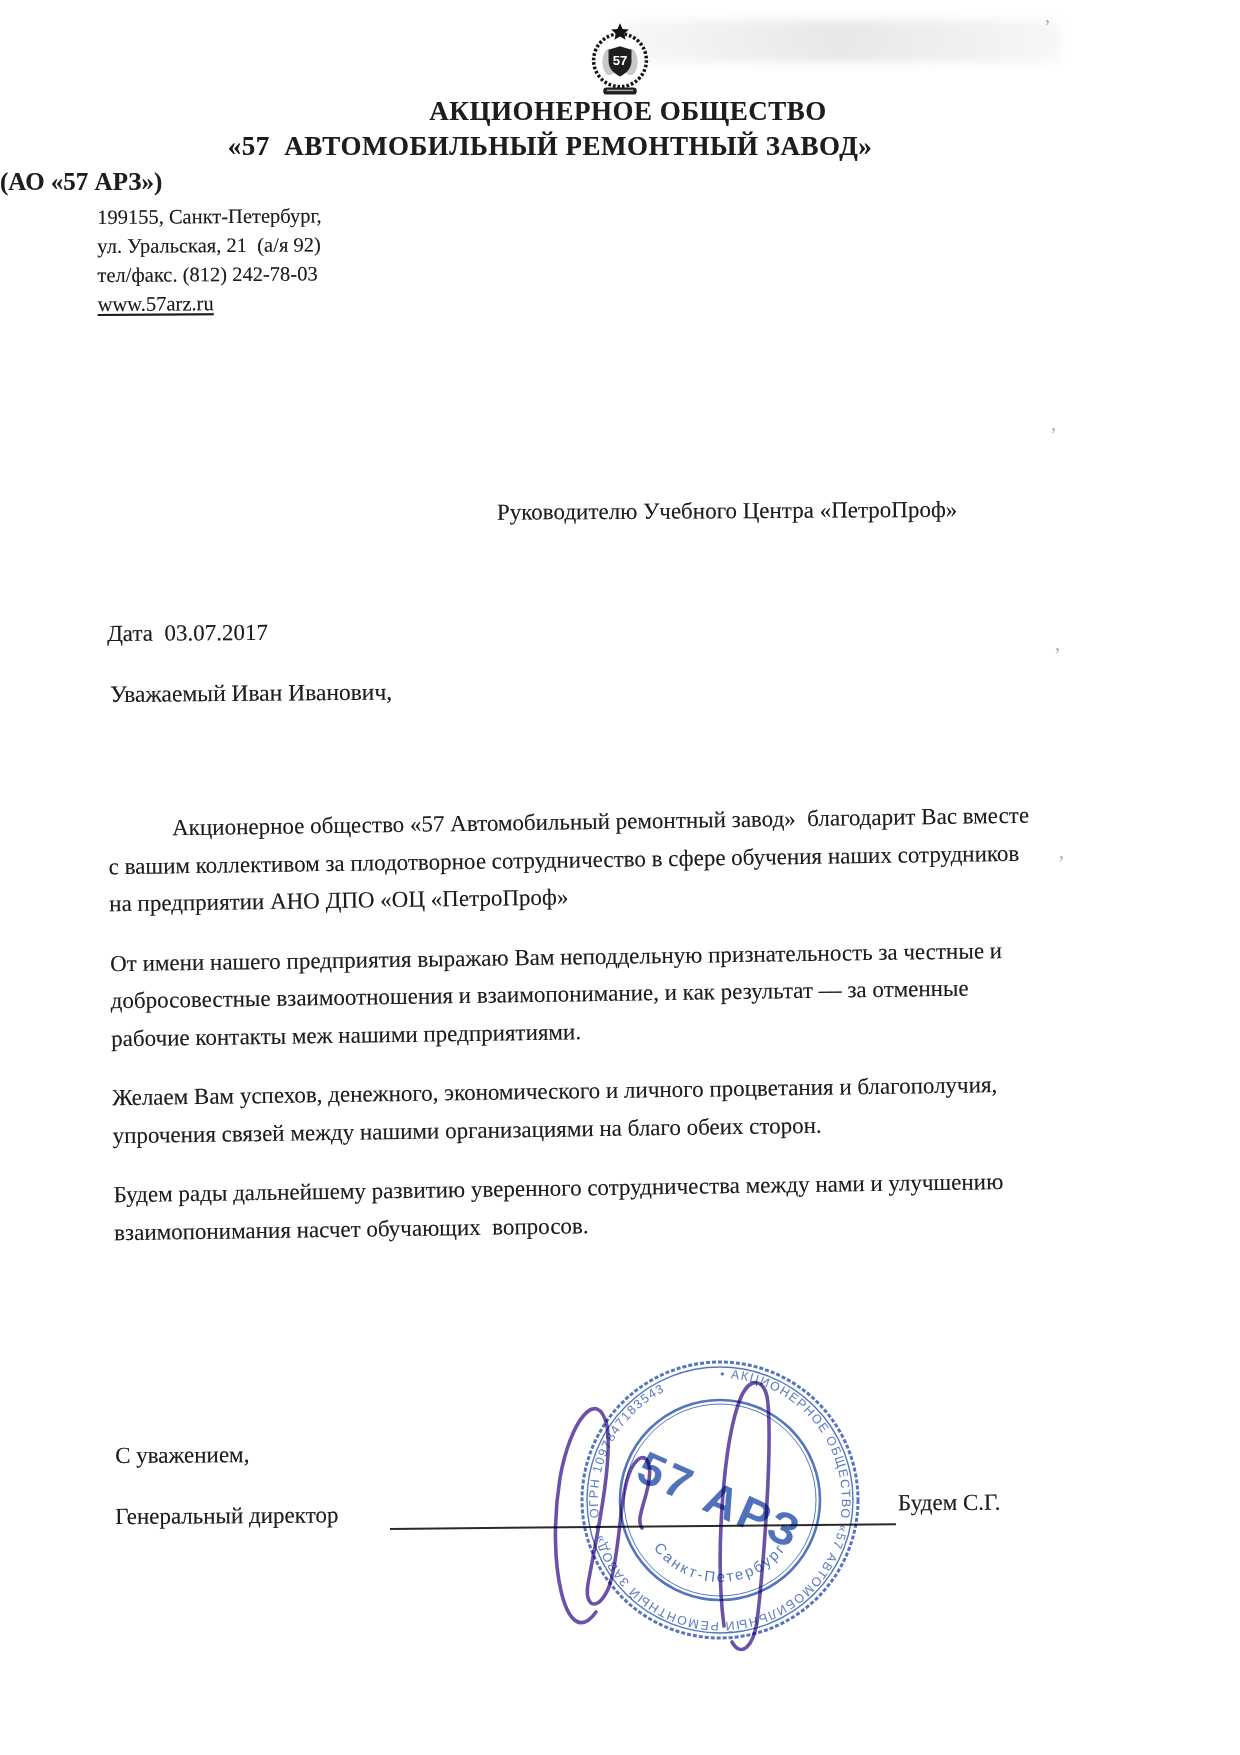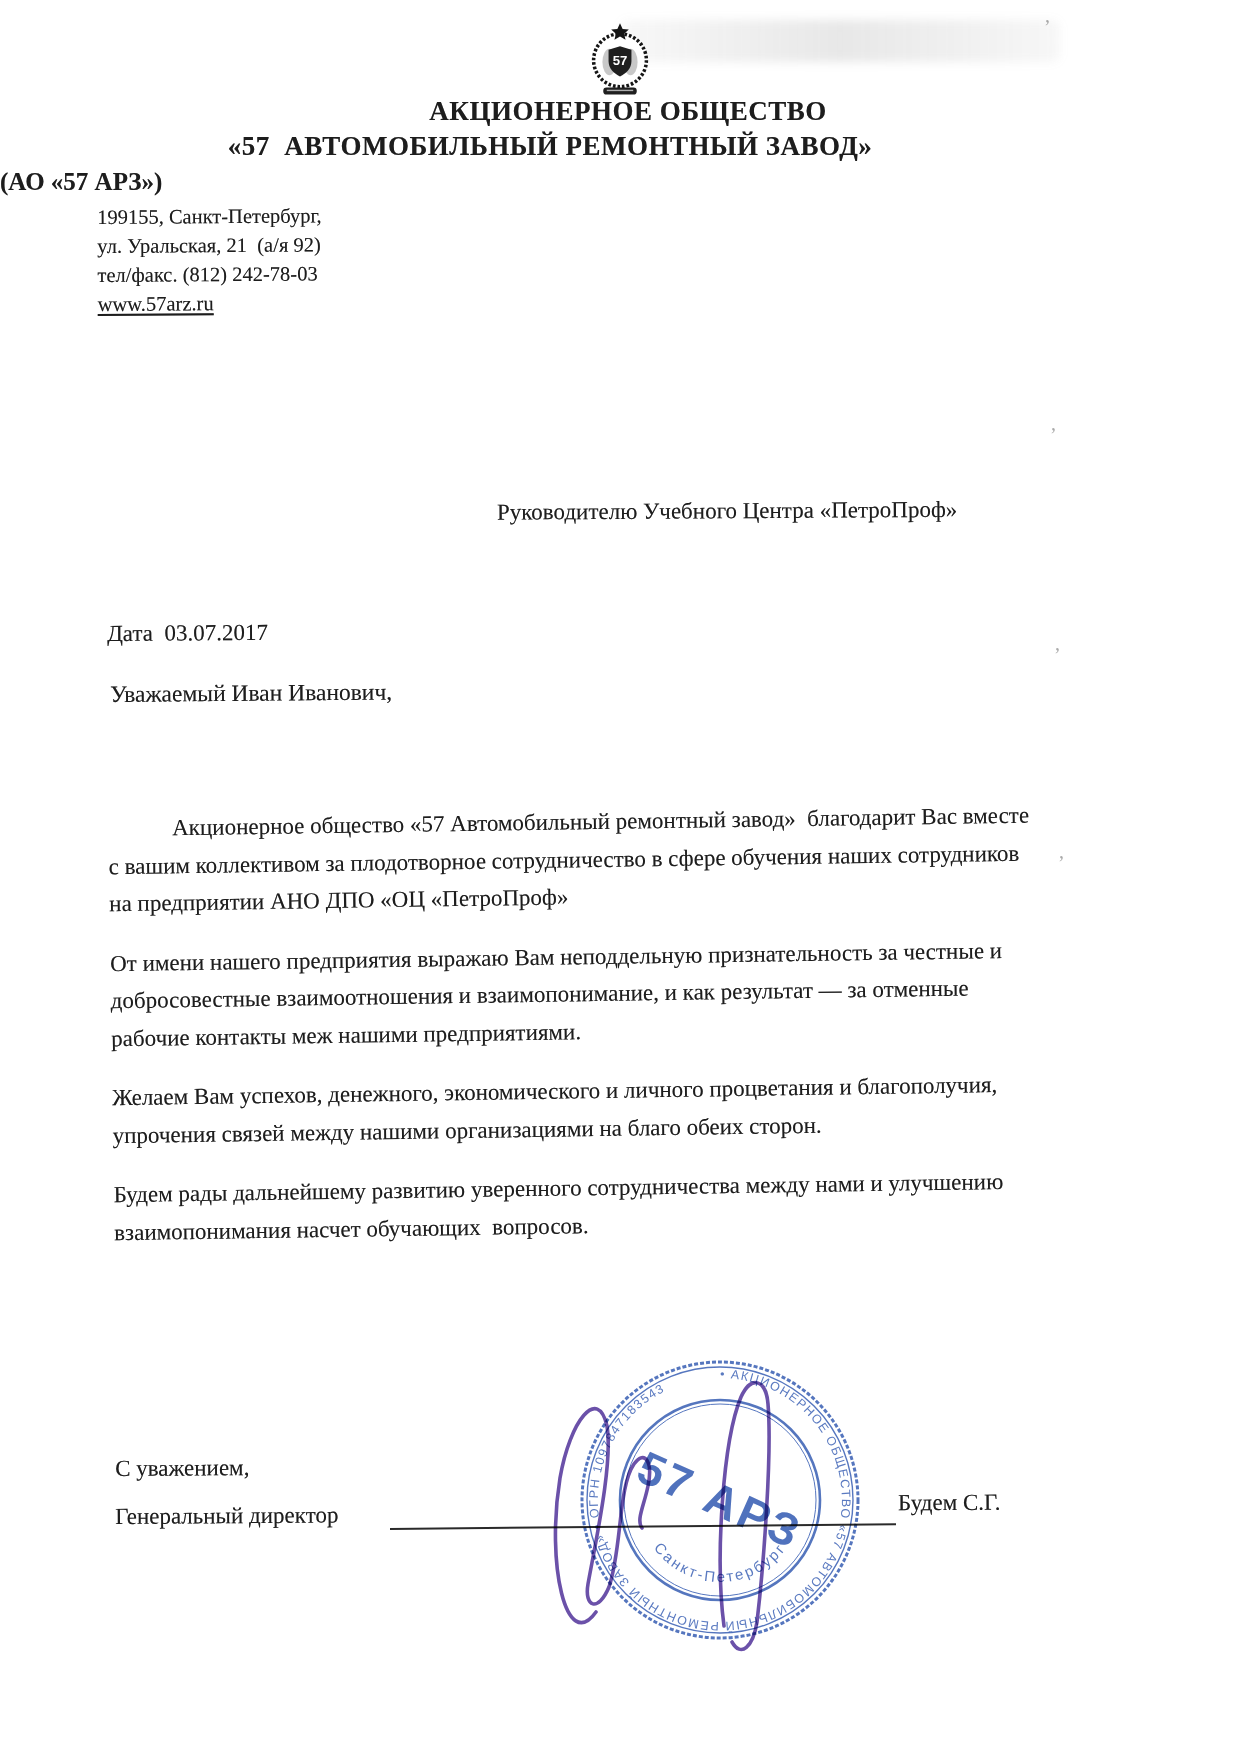--- a/index.html
+++ b/index.html
@@ -31,21 +31,21 @@
   .dateline{left:107px;top:621px;font-size:23px;transform:rotate(-.4deg);transform-origin:left top;}
   .salutation{left:110px;top:681px;font-size:23.5px;transform:rotate(-.5deg);transform-origin:left top;}
   .paras{
     left:108px;top:810px;width:928px;
     font-size:23px;line-height:37.5px;
     transform:rotate(-.85deg);transform-origin:18px 10px;
   }
   .paras p{margin:0 0 22px 0;}
   .paras p.indent{text-indent:64px;}
   
-  .closing{left:115px;top:1443px;font-size:23px;transform:rotate(-.4deg);transform-origin:left top;margin-top:13px;}
+  .closing{left:115px;top:1443px;font-size:23px;transform:rotate(-.4deg);transform-origin:left top;}
   .sigtitle{left:115px;top:1504px;font-size:23px;transform:rotate(-.4deg);transform-origin:left top;}
   .sigline{
     left:390px;top:1528px;width:506px;height:0;
     border-top:2px solid #2a2a2a;
     transform:rotate(-.55deg);transform-origin:left top;
     z-index:2;
   }
   .signame{left:898px;top:1490px;font-size:23px;transform:rotate(-.4deg);z-index:2;}
   .stamp{left:548px;top:1352px;width:344px;height:296px;mix-blend-mode:multiply;filter:blur(.35px);z-index:3;}
   .handsig{left:520px;top:1360px;width:300px;height:310px;mix-blend-mode:multiply;z-index:4;}

